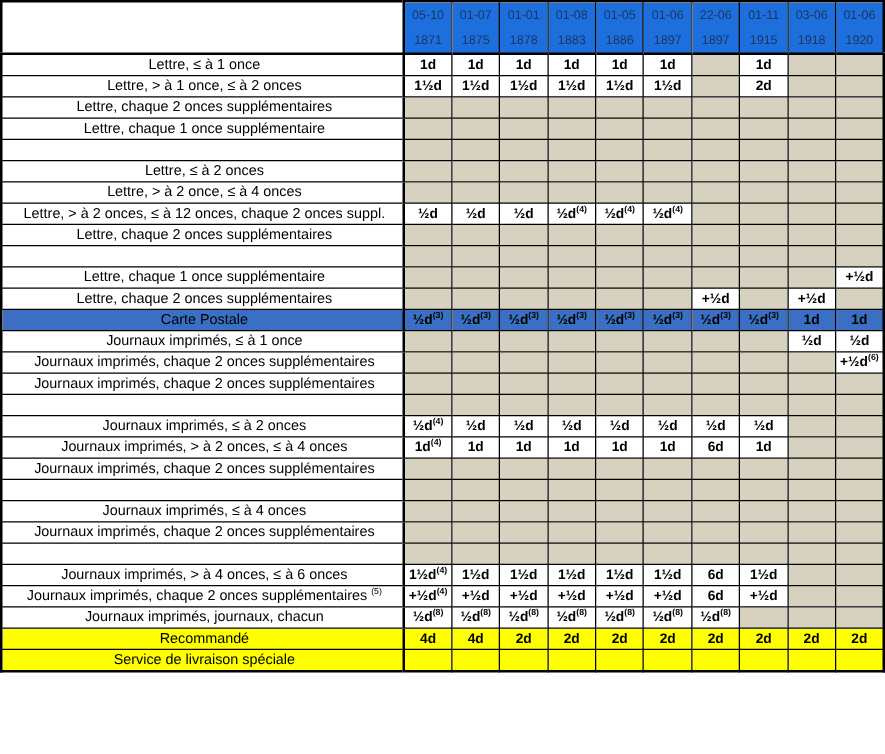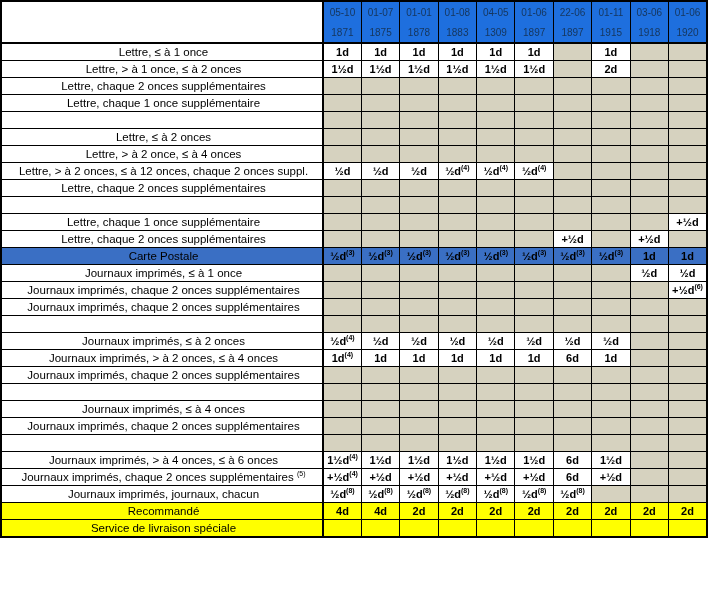--- a/index.html
+++ b/index.html
@@ -64,22 +64,22 @@
           </th>
           <th>
             <div class="hdr-date">01-01</div>
             <div class="hdr-year">1878</div>
           </th>
           <th>
             <div class="hdr-date">01-08</div>
             <div class="hdr-year">1883</div>
           </th>
           <th>
-            <div class="hdr-date">04-05</div>
-            <div class="hdr-year">1309</div>
+            <div class="hdr-date">01-05</div>
+            <div class="hdr-year">1886</div>
           </th>
           <th>
             <div class="hdr-date">01-06</div>
             <div class="hdr-year">1897</div>
           </th>
           <th>
             <div class="hdr-date">22-06</div>
             <div class="hdr-year">1897</div>
           </th>
           <th>

